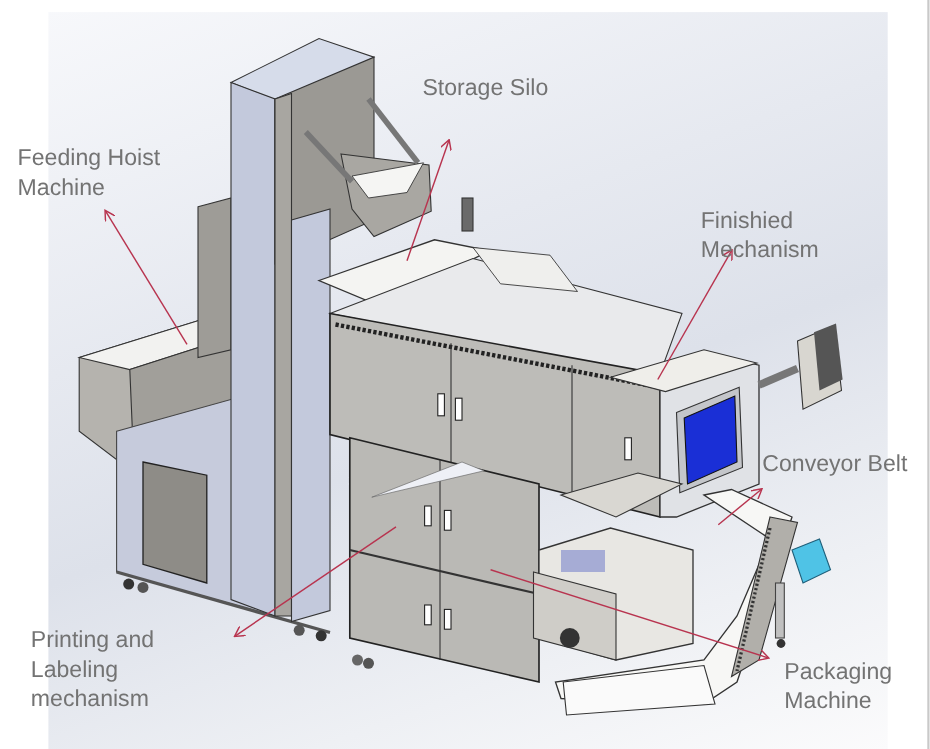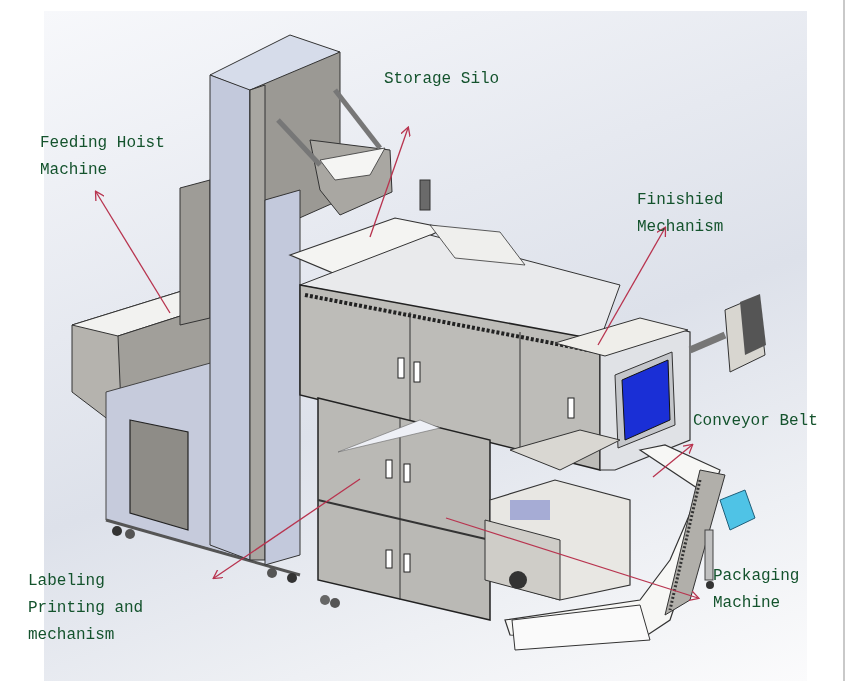--- a/index.html
+++ b/index.html
@@ -1,21 +1,21 @@
 <!DOCTYPE html>
 <html><head>
 <meta charset="utf-8">
 <style>
   html,body{margin:0;padding:0;}
   body{width:845px;height:681px;background:#ffffff;position:relative;overflow:hidden;font-family:"Liberation Sans",sans-serif;}
   .frame{position:absolute;left:44px;top:11px;width:763px;height:670px;
     background:linear-gradient(160deg,#f7f8fb 0%,#e6e9f0 35%,#dde1ea 55%,#eef0f4 80%,#fbfbfc 100%);}
   .edge-line{position:absolute;left:843px;top:0;width:2px;height:681px;background:#c9c9c9;}
   svg.machine{position:absolute;left:0;top:0;}
-  .label{position:absolute;color:#14532d;font-size:16px;line-height:27px;white-space:nowrap;font-family:Liberation Mono, monospace;}
+  .label{position:absolute;color:#737373;font-size:21px;line-height:27px;white-space:nowrap;font-family:Liberation Sans, sans-serif;}
 </style>
 </head>
 <body>
 
 <div class="frame"></div>
 <div class="edge-line"></div>
 
 <svg class="machine" width="845" height="681" viewBox="0 0 845 681">
   <defs>
     <marker id="arr" markerWidth="10" markerHeight="10" refX="8" refY="5" orient="auto" markerUnits="userSpaceOnUse">
@@ -117,36 +117,36 @@
     <line x1="653" y1="477" x2="692" y2="445" stroke="#b8344f" stroke-width="1.3" marker-end="url(#arr)"></line>
     <line x1="360" y1="479" x2="214" y2="578" stroke="#b8344f" stroke-width="1.3" marker-end="url(#arr)"></line>
     <line x1="446" y1="518" x2="698" y2="598" stroke="#b8344f" stroke-width="1.3" marker-end="url(#arr)"></line>
   </g>
 </svg>
 
 <div class="label" style="left:384px;top:66px;">
   <span>Storage Silo</span>
 </div>
 
-<div class="label" style="left:40px;top:130px;">
+<div class="label" style="left:16px;top:130px;">
   <div>Feeding Hoist</div>
   <div>Machine</div>
 </div>
 
 <div class="label" style="left:637px;top:187px;">
   <div>Finishied</div>
   <div>Mechanism</div>
 </div>
 
 <div class="label" style="left:693px;top:408px;">
   <div>Conveyor Belt</div>
 </div>
 
 <div class="label" style="left:28px;top:568px;">
+  <div>Printing and</div>
   <div>Labeling</div>
-  <div>Printing and</div>
   <div>mechanism</div>
 </div>
 
-<div class="label" style="left:713px;top:563px;">
+<div class="label" style="left:713px;top:597px;">
   <div>Packaging</div>
   <div>Machine</div>
 </div>
 
 </body></html>

